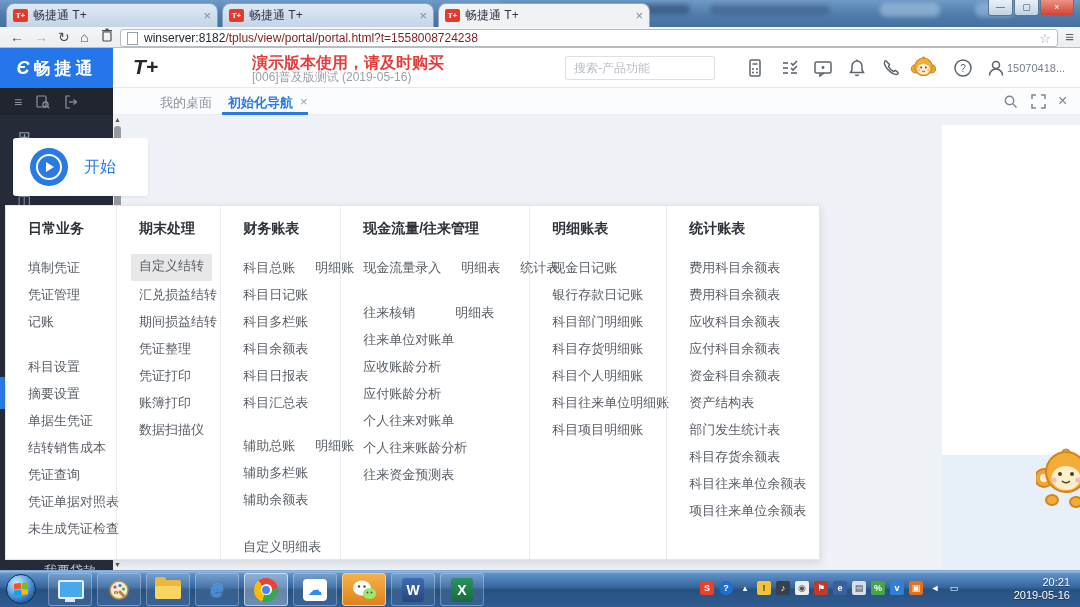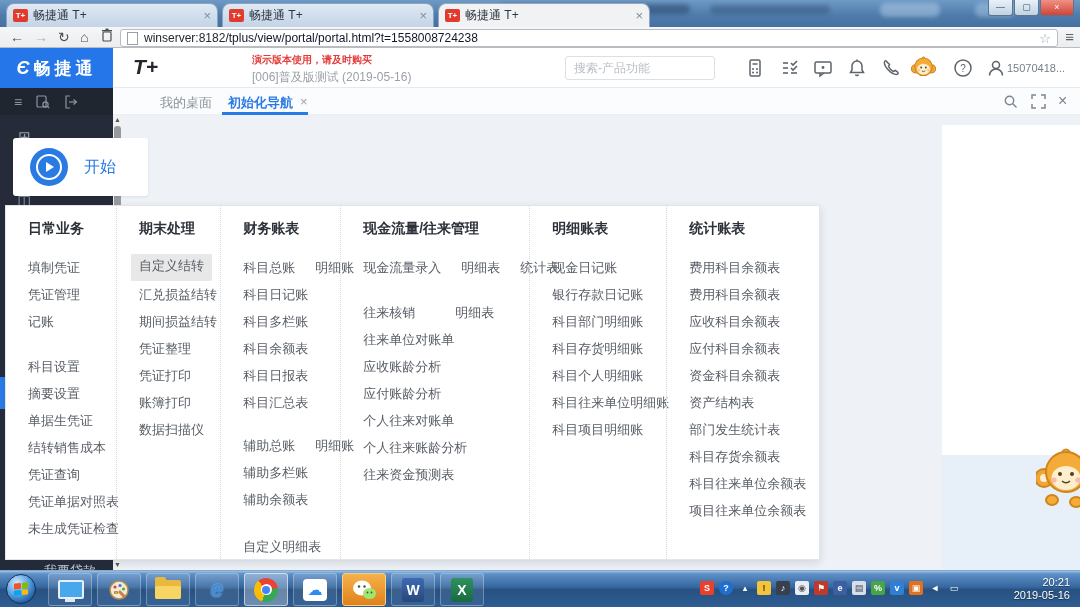--- a/index.html
+++ b/index.html
@@ -27,34 +27,34 @@
 
   
   .toolbar{position:absolute;left:0;top:27px;width:1080px;height:21px;
     background:linear-gradient(#f5f6f7,#ebedef);border-bottom:1px solid #b9bcc0;box-sizing:border-box;}
   .navic{position:absolute;top:0px;font-size:14px;color:#4a4f55;line-height:20px;}
   .navic.dis{color:#aeb3b8;}
   .urlbar{position:absolute;left:120px;top:2px;width:924px;height:16px;background:#fff;
     border:1px solid #b7bcc2;border-radius:3px;display:flex;align-items:center;padding:0 6px;}
   .pageic{width:9px;height:11px;border:1px solid #9aa1a8;background:#fff;margin-right:6px;flex:none;}
   .urlhost{font-size:12px;color:#24292f;}
-  .urlpath{font-size:12px;color:#0f172a;flex:1;white-space:nowrap;overflow:hidden;}
+  .urlpath{font-size:12px;color:#7f1d1d;flex:1;white-space:nowrap;overflow:hidden;}
   .star{font-size:13px;color:#9aa1a8;flex:none;}
   .menuic{position:absolute;right:6px;top:1px;font-size:15px;color:#5b6166;}
 
   
   .appheader{position:absolute;left:0;top:48px;width:1080px;height:40px;background:#fff;
     border-bottom:1px solid #e7e9ec;box-sizing:border-box;}
   .logoblk{position:absolute;left:0;top:0;width:113px;height:40px;background:#2577e9;color:#fff;
     display:flex;align-items:center;justify-content:center;font-weight:bold;}
   .logomark{font-size:18px;margin-right:4px;font-style:italic;}
   .logotext{font-size:17px;letter-spacing:4px;}
   .prodmark{position:absolute;left:133px;top:7px;font-size:21px;font-weight:900;font-style:italic;color:#23282e;}
   .prodname{position:absolute;left:172px;top:10px;font-size:17px;font-weight:normal;color:#2d3137;margin-top:36px;}
-  .demonote{position:absolute;left:252px;top:5px;font-size:10px;font-weight:bold;color:#e53b3b;}
+  .demonote{position:absolute;left:252px;top:5px;font-size:16px;font-weight:bold;color:#e53b3b;}
   .acctline{position:absolute;left:252px;top:21px;font-size:12px;color:#9ba1a8;}
   .searchbox{position:absolute;left:565px;top:8px;width:148px;height:22px;border:1px solid #dcdfe3;
     border-radius:3px;display:flex;align-items:center;background:#fff;}
   .searchbox input{border:none;outline:none;flex:1;font-size:12px;color:#555;padding:0 0 0 8px;
     font-family:inherit;background:transparent;}
   .searchbox input::placeholder{color:#b9bec5;}
   .hic{position:absolute;top:9px;width:22px;height:22px;color:#5d646c;}
   .hic svg{width:100%;height:100%;}
   .uname{position:absolute;left:1007px;top:14px;font-size:11px;color:#777e86;}
 

